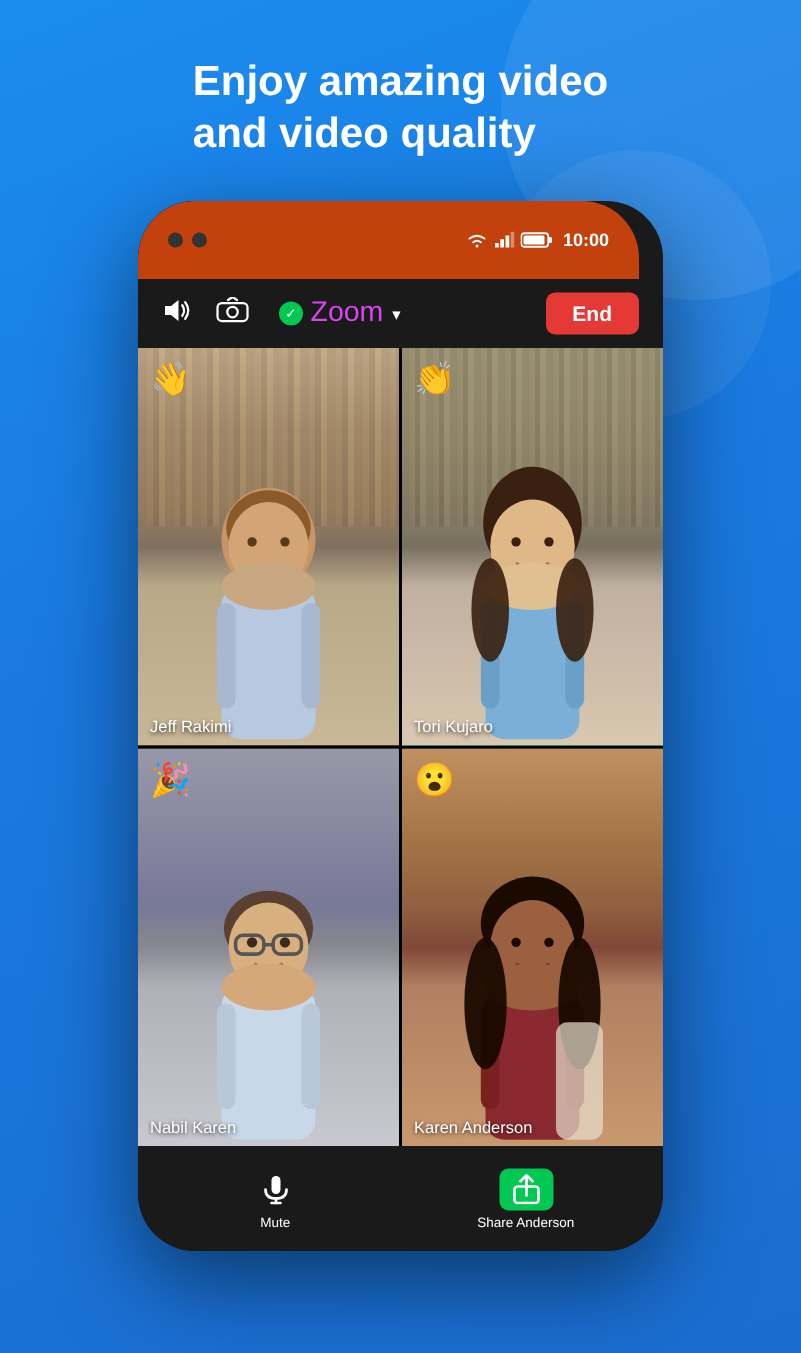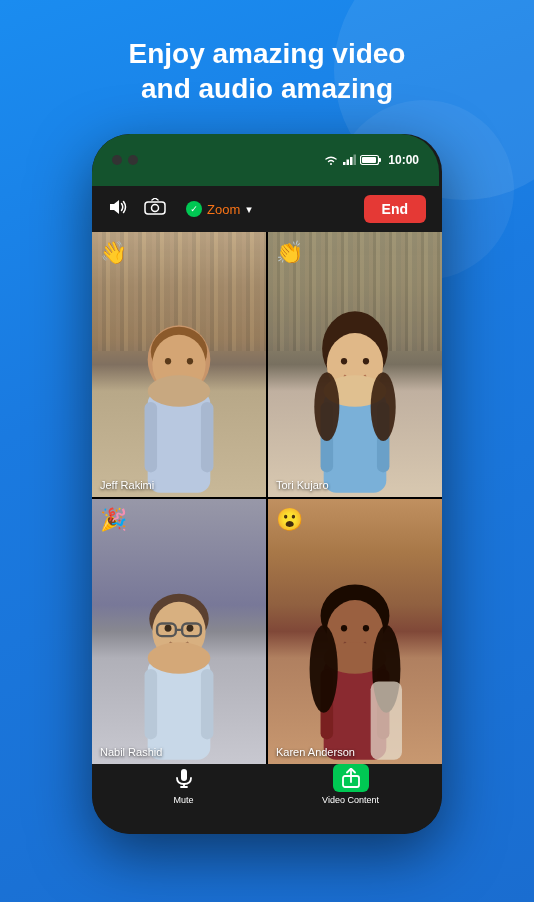--- a/index.html
+++ b/index.html
@@ -28,23 +28,23 @@
       top: 0; left: 0; right: 0; bottom: 0;
       background: #1a1a1a;
       border-radius: 38px;
       box-shadow: 0 20px 60px rgba(0,0,0,0.5);
       overflow: hidden;
     }
 
     
     .phone-top-bar {
       position: absolute;
-      top: 0; left: 0; right: 3px;
+      top: 0; left: 0; right: 16px;
       height: 52px;
-      background: #14532d;
+      background: #c2410c;
       display: flex;
       align-items: center;
       justify-content: space-between;
       padding: 18px 20px;
       z-index: 10;
       border-radius: 38px 38px 0 0;
     }
 
     .phone-camera-area {
       display: flex;
@@ -128,22 +128,22 @@
       background: #00c853;
       border-radius: 50%;
       display: flex;
       align-items: center;
       justify-content: center;
       font-size: 9px;
       color: white;
     }
 
     .zoom-label {
-      color: #f97316;
-      font-size: 13px;
+      color: #d946ef;
+      font-size: 19px;
       font-weight: 500;
     }
 
     .zoom-caret {
       color: white;
       font-size: 11px;
       margin-left: 1px;
     }
 
     .end-btn {
@@ -202,20 +202,21 @@
       text-align: center;
     }
 
     
     .bottom-toolbar {
       position: absolute;
       bottom: 0; left: 0; right: 0;
       height: 70px;
       background: #1a1a1a;
       display: flex;
+      align-items: center;
       justify-content: space-around;
       padding: 0 8px;
       border-radius: 0 0 38px 38px;
     }
 
     .toolbar-btn {
       display: flex;
       flex-direction: column;
       align-items: center;
       gap: 3px;
@@ -241,24 +242,24 @@
     .toolbar-btn-label {
       color: white;
       font-size: 9px;
       font-weight: 400;
       text-align: center;
     }
   </style>
 </head>
 <body>
 
-<div style="text-align:center; margin-top:36px; padding:0 40px; z-index:2; position:relative;">
+<div style="text-align:left; margin-top:36px; padding:0 40px; z-index:2; position:relative;">
   <div style="color:white; font-size:28px; font-weight:700; line-height:1.25;">
     <span>Enjoy amazing video</span><br>
-    <span>and audio amazing</span>
+    <span>and video quality</span>
   </div>
 </div>
 
 <div style="position:absolute; top:-60px; right:-60px; width:260px; height:260px; background:rgba(255,255,255,0.08); border-radius:50%; pointer-events:none;"></div>
 <div style="position:absolute; top:100px; right:20px; width:180px; height:180px; background:rgba(255,255,255,0.06); border-radius:50%; pointer-events:none;"></div>
 
 <div class="phone-wrapper">
   <div class="phone-shell">
 
     <div class="phone-notch-bar"></div>
@@ -386,21 +387,21 @@
           <rect x="30" y="65" width="40" height="65" rx="8" fill="#c8d8e8"></rect>
           <ellipse cx="50" cy="65" rx="20" ry="10" fill="#d4a878"></ellipse>
           <rect x="28" y="72" width="8" height="45" rx="4" fill="#b8c8d8"></rect>
           <rect x="64" y="72" width="8" height="45" rx="4" fill="#b8c8d8"></rect>
 
           <rect x="36" y="43" width="12" height="8" rx="3" fill="none" stroke="#555" stroke-width="1.5"></rect>
           <rect x="52" y="43" width="12" height="8" rx="3" fill="none" stroke="#555" stroke-width="1.5"></rect>
           <line x1="48" y1="47" x2="52" y2="47" stroke="#555" stroke-width="1.5"></line>
         </svg>
         <div class="participant-emoji">🎉</div>
-        <div class="participant-name">Nabil Rashid</div>
+        <div class="participant-name">Nabil Karen</div>
       </div>
 
       <div class="video-cell" style="position:relative;">
         <div style="position:absolute;inset:0;background:linear-gradient(180deg,#c09060 0%,#a87848 20%,#906040 40%,#804838 50%,#b08060 60%,#c89870 100%);"></div>
         <svg viewBox="0 0 100 130" style="position:absolute;bottom:0;left:50%;transform:translateX(-50%);width:90%;height:80%;">
 
           <ellipse cx="50" cy="38" rx="22" ry="20" fill="#1a0a00"></ellipse>
 
           <ellipse cx="50" cy="48" rx="18" ry="20" fill="#9a6040"></ellipse>
 
@@ -442,21 +443,21 @@
 
 
       <div class="toolbar-btn">
         <div class="toolbar-btn-icon share-icon">
           <svg width="18" height="20" viewBox="0 0 18 20" fill="none">
             <rect x="1" y="8" width="16" height="11" rx="2" fill="none" stroke="white" stroke-width="1.8"></rect>
             <line x1="9" y1="0.5" x2="9" y2="14" stroke="white" stroke-width="1.8" stroke-linecap="round"></line>
             <path d="M5 4.5 L9 0.5 L13 4.5" stroke="white" stroke-width="1.8" fill="none" stroke-linecap="round" stroke-linejoin="round"></path>
           </svg>
         </div>
-        <span class="toolbar-btn-label">Video Content</span>
+        <span class="toolbar-btn-label">Share Anderson</span>
       </div>
 
 
 
     </div>
 
   </div>
 </div>
 
 </body></html>

